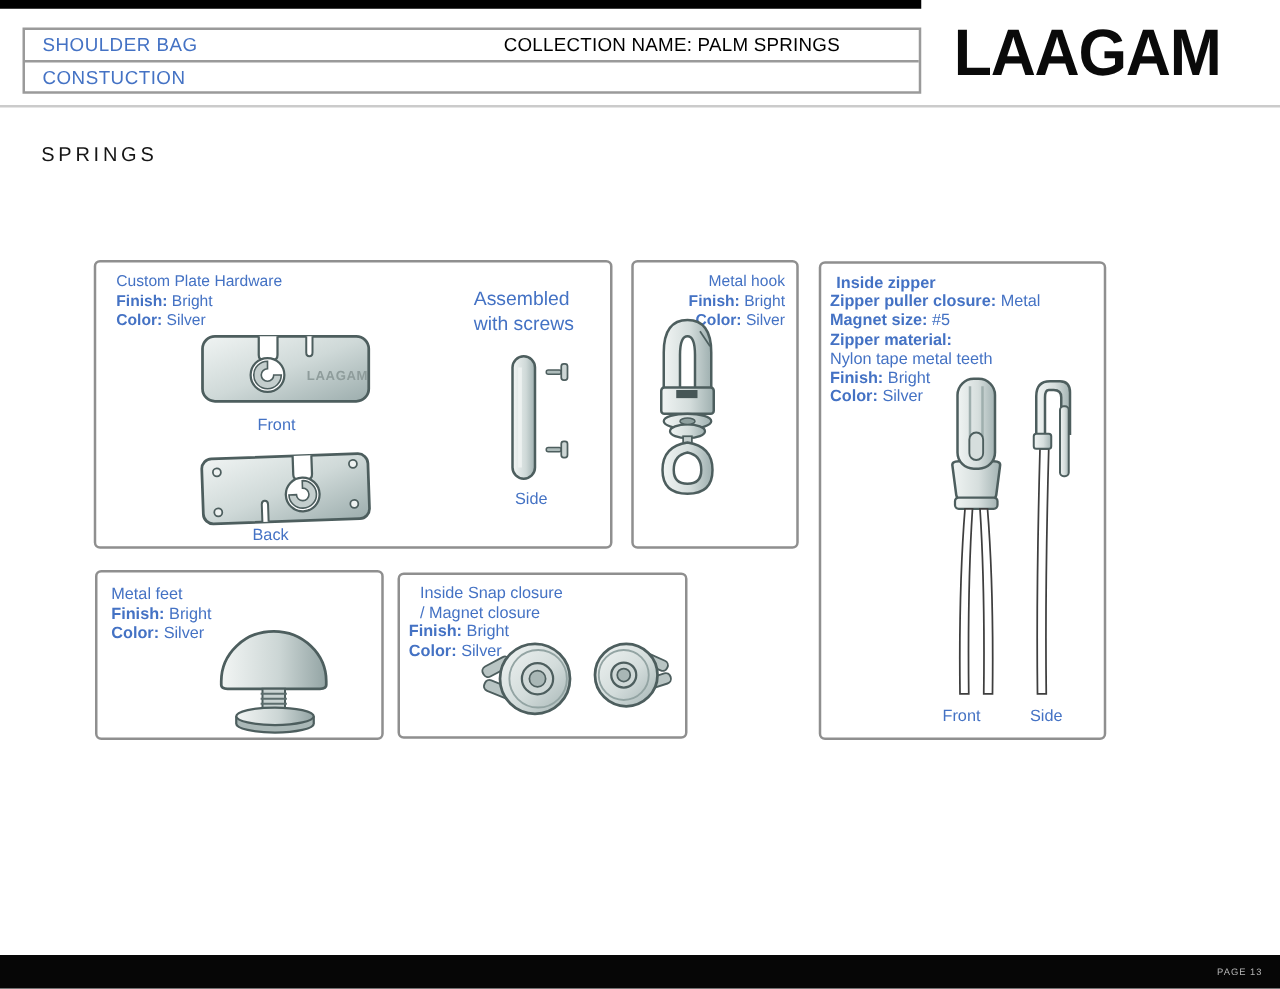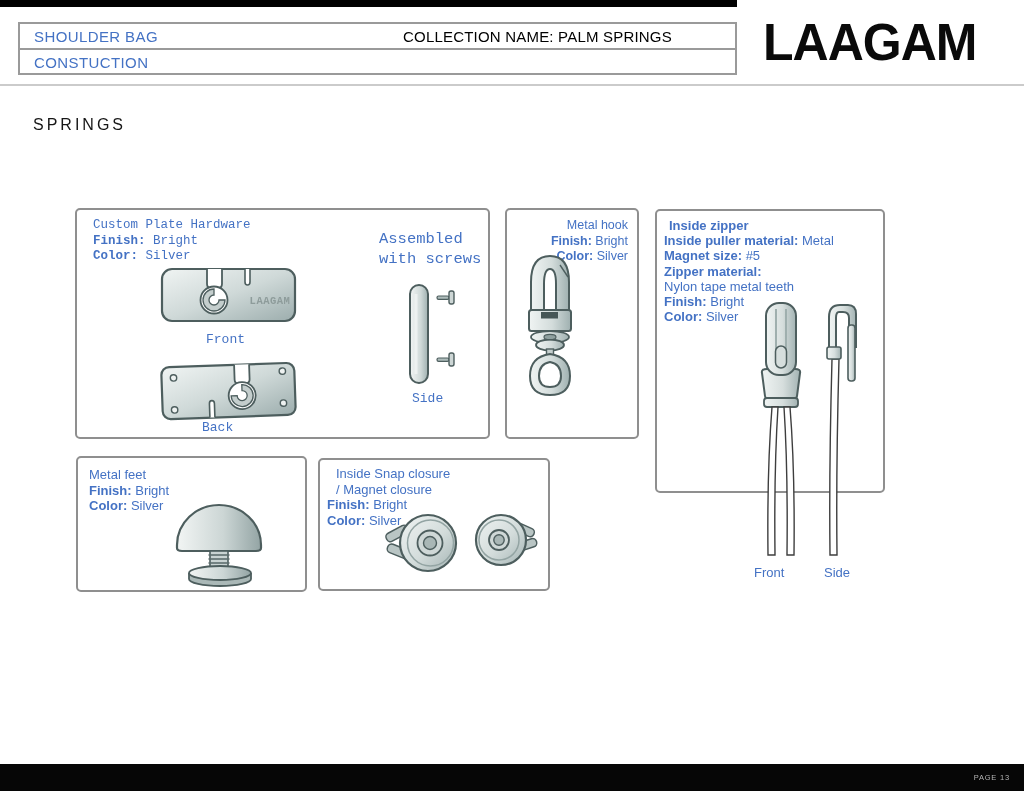--- a/index.html
+++ b/index.html
@@ -21,23 +21,23 @@
   .hrow2{position:absolute;left:0;top:26px;width:100%;height:25px;}
   .hdr-product{position:absolute;left:14px;top:4px;font-size:15px;letter-spacing:.4px;}
   .hdr-section{position:absolute;left:14px;top:4px;font-size:15px;letter-spacing:.4px;}
   .hdr-collection{position:absolute;left:383px;top:4px;font-size:15px;color:#000000;letter-spacing:.2px;}
   .brand{left:763px;top:12px;font-size:50px;font-weight:900;letter-spacing:-1px;color:#0a0a0a;
     transform:scaleY(1.05);transform-origin:left top;white-space:nowrap;}
   .divider{left:0;top:84px;width:1024px;height:2px;background:#cbcbcb;}
   .page-title{left:33px;top:116px;font-size:16px;letter-spacing:3px;color:#161616;}
   
   .panel{position:absolute;border:2px solid #8f8f8f;border-radius:5px;box-sizing:border-box;background:#fff;}
-  .p1{left:75px;top:208px;width:415px;height:231px;font-family:Liberation Mono, monospace;}
+  .p1{left:75px;top:208px;width:415px;height:231px;}
   .p2{left:505px;top:208px;width:134px;height:231px;}
-  .p3{left:655px;top:209px;width:230px;height:284px;}
+  .p3{left:655px;top:209px;width:230px;height:383px;}
   .p4{left:76px;top:456px;width:231px;height:136px;}
   .p5{left:318px;top:458px;width:232px;height:133px;}
   .spec{position:absolute;font-size:12.5px;line-height:15.5px;}
   .spec-r{text-align:right;}
   .cap{position:absolute;font-size:13px;color:#4472c4;}
   .assembled{position:absolute;left:302px;top:20px;width:105px;font-size:15.5px;line-height:19.5px;color:#4472c4;}
   .zspec{position:absolute;left:7px;top:7px;font-size:13px;line-height:15.2px;}
   .zp-title{margin-left:5px;}
   svg{display:block;}
 </style>
@@ -151,21 +151,21 @@
       <ellipse cx="33" cy="89" rx="6" ry="2.6" fill="#8fa09f" stroke="#4d5e5e" stroke-width="1.2"></ellipse>
       <rect x="29.5" y="101" width="7" height="6" fill="#c4cecd" stroke="#4d5e5e" stroke-width="1.4"></rect>
       <path fill-rule="evenodd" d="M33,106 Q13,109 13,128 Q13,147 33,147 Q53,147 53,128 Q53,109 33,106 Z
                M33,114 Q22,116 22,128 Q22,139 33,139 Q44,139 44,128 Q44,116 33,114 Z" fill="url(#gH1)" stroke="#4d5e5e" stroke-width="2"></path>
     </svg>
   </div>
 
   <div class="panel p3">
     <div class="zspec blue">
       <div class="b zp-title">Inside zipper</div>
-      <div class="line"><span class="b">Inside puller material:</span> <span>Metal</span></div>
+      <div class="line"><span class="b">Zipper puller closure:</span> <span>Metal</span></div>
       <div class="line"><span class="b">Magnet size:</span> <span>#5</span></div>
       <div class="b">Zipper material:</div>
       <div>Nylon tape metal teeth</div>
       <div class="line"><span class="b">Finish:</span> <span>Bright</span></div>
       <div class="line"><span class="b">Color:</span> <span>Silver</span></div>
     </div>
 
     <svg class="abs" style="left:88px;top:88px;" width="72" height="262" viewBox="0 0 72 262">
       <defs>
         <linearGradient id="gZ1" x1="0" y1="0" x2="1" y2="0">

